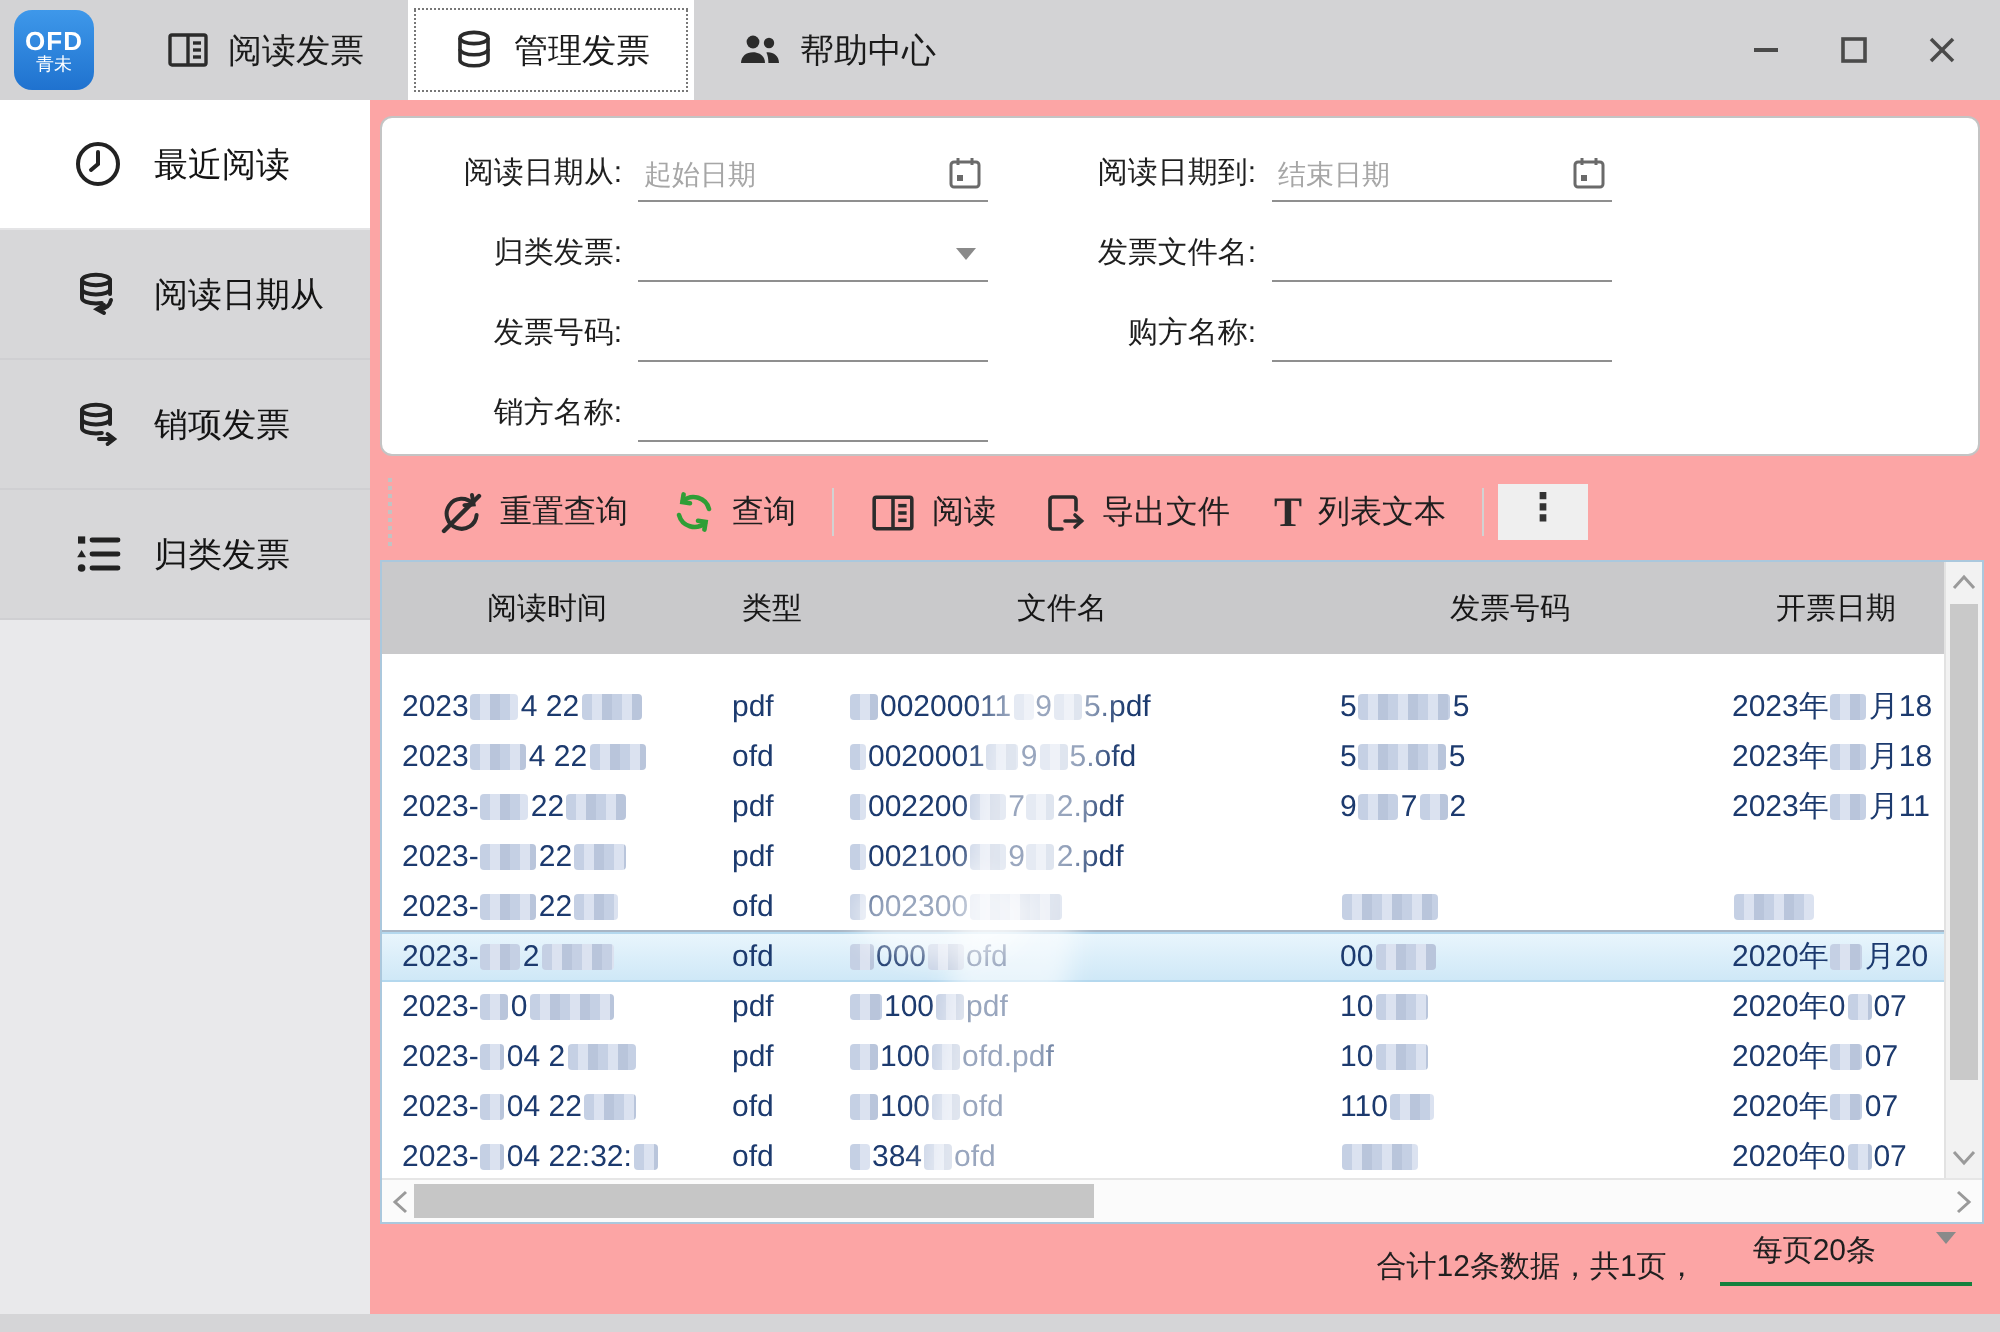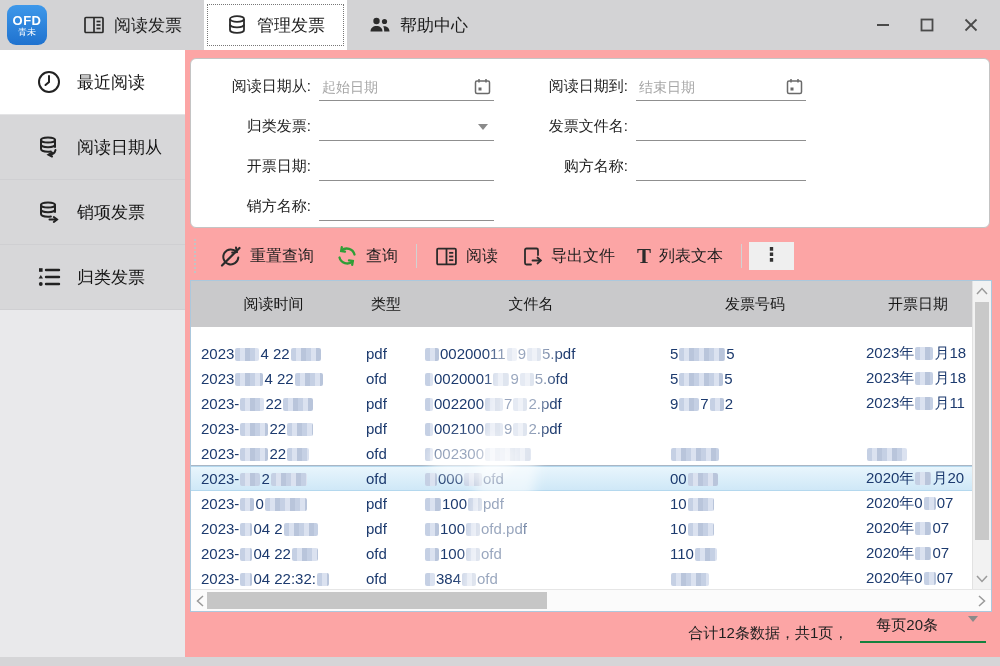--- a/index.html
+++ b/index.html
@@ -248,21 +248,21 @@
         <div class="f-label">归类发票:</div>
         <div class="f-input">
           <span></span>
           <span class="dd-arrow"></span>
         </div>
         <div class="f-label">发票文件名:</div>
         <div class="f-input">
           <input style="">
         </div>
 
-        <div class="f-label">开票日期:</div>
+        <div class="f-label">发票号码:</div>
         <div class="f-input">
           <input style="">
         </div>
         <div class="f-label">购方名称:</div>
         <div class="f-input">
           <input style="">
         </div>
 
         <div class="f-label">销方名称:</div>
         <div class="f-input">

